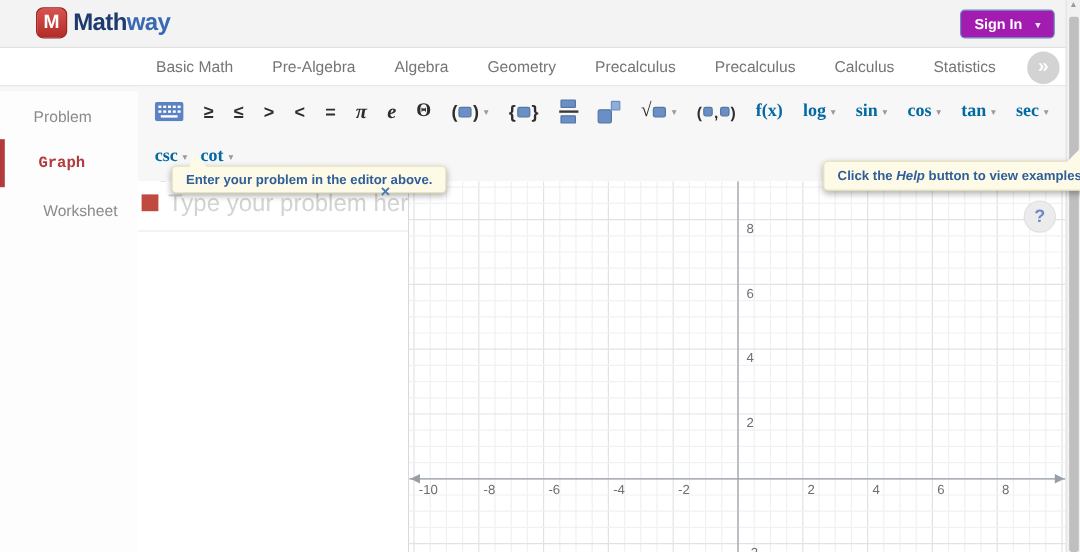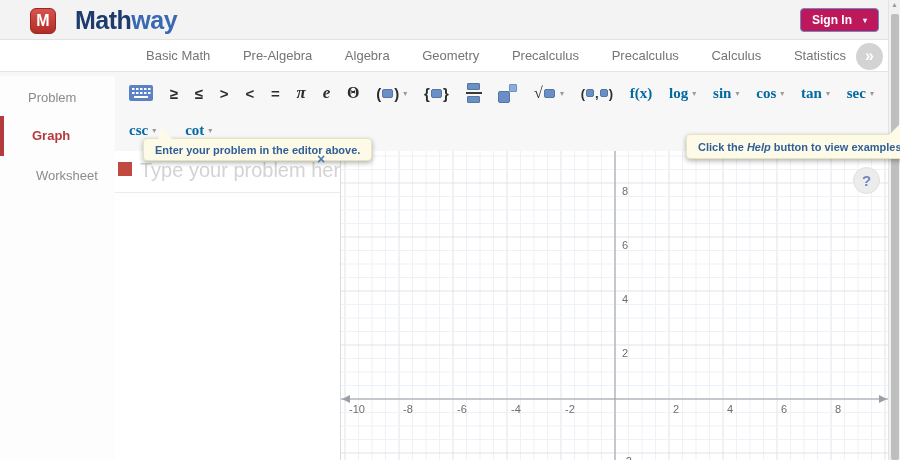--- a/index.html
+++ b/index.html
@@ -4,42 +4,42 @@
 <style>
   * { margin:0; padding:0; box-sizing:border-box; }
   html,body { width:900px; height:460px; overflow:hidden; }
   body { font-family:"Liberation Sans", sans-serif; background:#f7f7f7; position:relative; }
   #app { position:absolute; inset:0; width:900px; height:460px; background:#f7f7f7; overflow:hidden; }
 
   
   .header { position:absolute; left:0; top:0; width:900px; height:40px; background:#f3f3f3; border-bottom:1px solid #e2e2e2; }
   .logo { position:absolute; left:30px; top:6px; display:flex; align-items:center; gap:5px; cursor:pointer; }
   .logo-icon { width:26px; height:26px; border-radius:6px; background:linear-gradient(#d8534e,#b22d28); border:1px solid #9e2520; color:#fff; font-weight:bold; font-size:16px; text-align:center; line-height:24px; }
-  .logo-text { font-size:25px; font-weight:bold; letter-spacing:-0.5px;margin-left:14px; }
+  .logo-text { font-size:20px; font-weight:bold; letter-spacing:-0.5px; }
   .logo-text .p1 { color:#1d3b6d; }
   .logo-text .p2 { color:#3a68b2; }
-  .signin-btn { position:absolute; left:800px; top:8px; height:24px; padding:0 11px; background:#be185d; border:1px solid #6d8ac0; border-radius:4px; color:#fff; font-size:12px; font-weight:bold; display:flex; align-items:center; gap:7px; cursor:pointer; }
+  .signin-btn { position:absolute; left:800px; top:8px; height:24px; padding:0 11px; background:#a21caf; border:1px solid #6d8ac0; border-radius:4px; color:#fff; font-size:12px; font-weight:bold; display:flex; align-items:center; gap:7px; cursor:pointer; }
   .signin-btn .caret { font-size:8px; color:#e8eef8; }
 
   
   .navbar { position:absolute; left:0; top:40px; width:900px; height:32px; background:#ffffff; border-bottom:1px solid #e4e4e4; }
-  .nav-items { position:absolute; left:130px; top:0; width:700px; height:31px; display:flex; justify-content:space-between; align-items:center;margin-left:16px; }
+  .nav-items { position:absolute; left:130px; top:0; width:700px; height:31px; display:flex; justify-content:space-between; align-items:center; }
   .nav-item { font-size:13px; color:#757575; cursor:pointer; white-space:nowrap; }
   .more-btn { position:absolute; left:856px; top:3px; width:27px; height:27px; border-radius:50%; background:#d3d3d3; color:#fff; font-size:16px; font-weight:bold; text-align:center; line-height:25px; cursor:pointer; }
 
   
   .sidebar { position:absolute; left:0; top:76px; width:138px; height:388px; background:#fdfdfd; border-right:4px solid #14532d; }
   .sb-item { position:absolute; left:0; width:115px; height:40px; line-height:40px; padding-left:28px; font-size:13px; color:#8b8b8b; cursor:pointer; }
   .sb-item.active { color:#b33a3d; font-weight:bold; padding-left:32px; }
   .sb-bar { position:absolute; left:0; top:40px; width:4px; height:40px; background:#b33a3d; }
 
   
   .toolbar { position:absolute; left:115px; top:72px; width:773px; height:79px; background:#f7f7f7; }
   .t-row1 { position:absolute; left:0; top:4px; width:773px; height:34px; display:flex; justify-content:space-between; align-items:center; padding:0 14px; }
-  .t-row2 { position:absolute; left:0; top:44px; width:773px; height:28px; display:flex; align-items:center; gap:29px; padding:0 14px; }
+  .t-row2 { position:absolute; left:0; top:44px; width:773px; height:28px; display:flex; align-items:center; gap:11px; padding:0 14px; }
   .t-item { display:inline-flex; align-items:center; cursor:pointer; color:#2d2d2d; }
   .sym { font-size:15px; font-weight:bold; color:#2d2d2d; }
   .mathit { font-family:"Liberation Serif", serif; font-style:italic; font-size:17px; font-weight:bold; }
   .upright { font-family:"Liberation Serif", serif; font-size:16px; font-weight:bold; }
   .func { font-family:"Liberation Serif", serif; font-size:15px; font-weight:bold; color:#0369a1; }
   .caret { font-size:8px; color:#9a9a9a; margin-left:4px; }
   .bluebox { display:inline-block; width:11px; height:9px; background:#6a8fc6; border:1px solid #55779f; border-radius:2px; margin:0 1px; }
   .bluebox.sm { width:8px; height:8px; }
   .glyph { font-size:15px; font-weight:bold; color:#2d2d2d; }
   .kbd-icon { display:inline-block; }
@@ -103,21 +103,21 @@
       <span class="nav-item">Precalculus</span>
       <span class="nav-item">Calculus</span>
       <span class="nav-item">Statistics</span>
     </div>
     <div class="more-btn"><span>»</span></div>
   </div>
 
   <div class="sidebar">
     <div class="sb-bar"></div>
     <div class="sb-item" style="top:2px;">Problem</div>
-    <div class="sb-item active" style="top:40px;">Graph</div>
+    <div class="sb-item active" style="top:40px;font-family:Liberation Mono, monospace;">Graph</div>
     <div class="sb-item" style="top:80px;padding-left:36px;">Worksheet</div>
   </div>
 
   <div class="toolbar">
     <div class="t-row1">
       <span class="t-item">
         <svg class="kbd-icon" width="24" height="16" viewBox="0 0 24 16">
           <rect x="0" y="0" width="24" height="16" rx="2" fill="#5b82c4"></rect>
           <g fill="#ffffff">
             <rect x="3" y="3" width="2.5" height="2"></rect>

